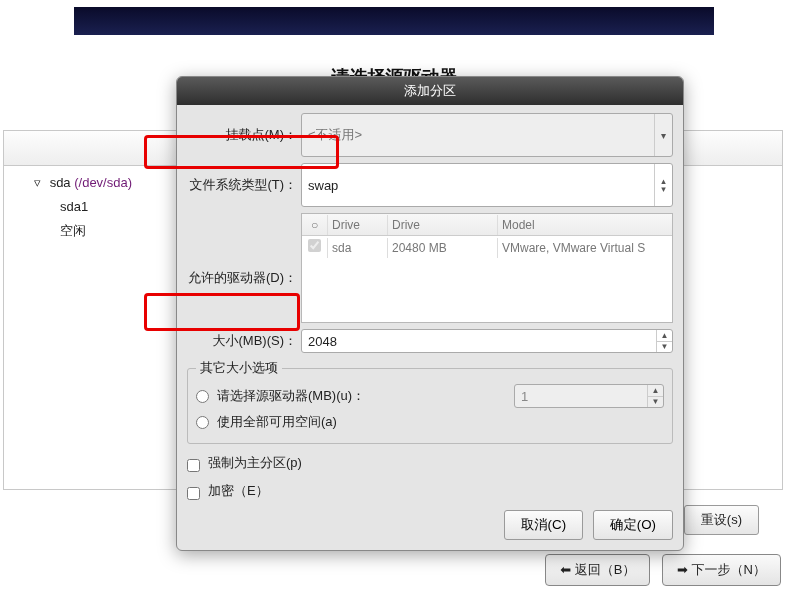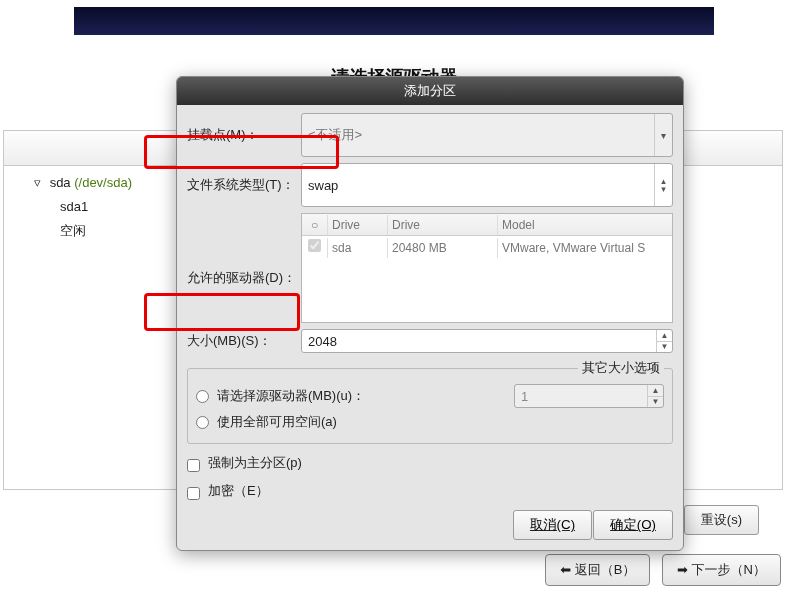--- a/index.html
+++ b/index.html
@@ -47,21 +47,21 @@
   }
   .bg-tree {
     position:absolute;
     top:40px; left:10px;
     line-height:24px;
   }
   .bg-tree .row1{}
   .bg-tree .row2{ padding-left:20px;}
   .bg-tree .row3{ padding-left:46px;}
   .bg-tree .row3b{ padding-left:46px;}
-  .dim{color:#4d7c0f;}
+  .dim{color:#701a75;}
   .caret{display:inline-block;width:12px;}
 
   .nav-buttons{
     position:absolute;
     right:8px; bottom:10px;
   }
   .navbtn{
     display:inline-block;
     border:1px solid #888;
     background:linear-gradient(#fafafa,#e4e4e4);
@@ -92,21 +92,21 @@
   .dialog-body{
     padding:8px 10px 10px 10px;
   }
   .form-row{
     display:flex;
     align-items:center;
     margin-bottom:6px;
   }
   .label-col{
     width:114px;
-    text-align:left;
+    text-align:right;
     padding-right:4px;
   }
   .input-col{
     flex:1;
   }
   .combo{
     display:flex;
     width:100%;
     border:1px solid #aaa;
     background:#fff;
@@ -162,35 +162,34 @@
   .spin-btns{width:16px;height:100%;display:flex;flex-direction:column;font-size:8px;color:#555;}
   .spin-btns>div{flex:1;display:flex;align-items:center;justify-content:center;border-left:1px solid #ccc;}
   .spin-btns>div:first-child{border-bottom:1px solid #ccc;}
 
   fieldset.size-opts{
     border:1px solid #bbb;
     border-radius:3px;
     padding:6px 8px 8px 8px;
     margin-top:4px;
   }
-  fieldset.size-opts legend{padding:0 4px;font-size:13px;text-align:right;}
+  fieldset.size-opts legend{padding:0 4px;font-size:13px;}
   .radio-row{display:flex;align-items:center;height:26px;}
   .radio-row input{margin-right:8px;}
   .radio-row .rlabel{flex:0 0 auto;}
   .radio-row .rspin{flex:1;max-width:150px;margin-left:auto;}
 
   .chk-row{display:flex;align-items:flex-end;height:24px;margin-top:4px;}
   .chk-row input{margin-right:8px;}
 
   .dialog-actions{
     display:flex;
     justify-content:flex-end;
-    gap:1px;
+    gap:10px;
     margin-top:10px;
-    text-decoration:underline;
   }
   .dlgbtn{
     border:1px solid #9a9a9a;
     background:linear-gradient(#fcfcfc,#e6e6e6);
     border-radius:3px;
     padding:5px 16px;
   }
 
   .hl{
     position:absolute;

